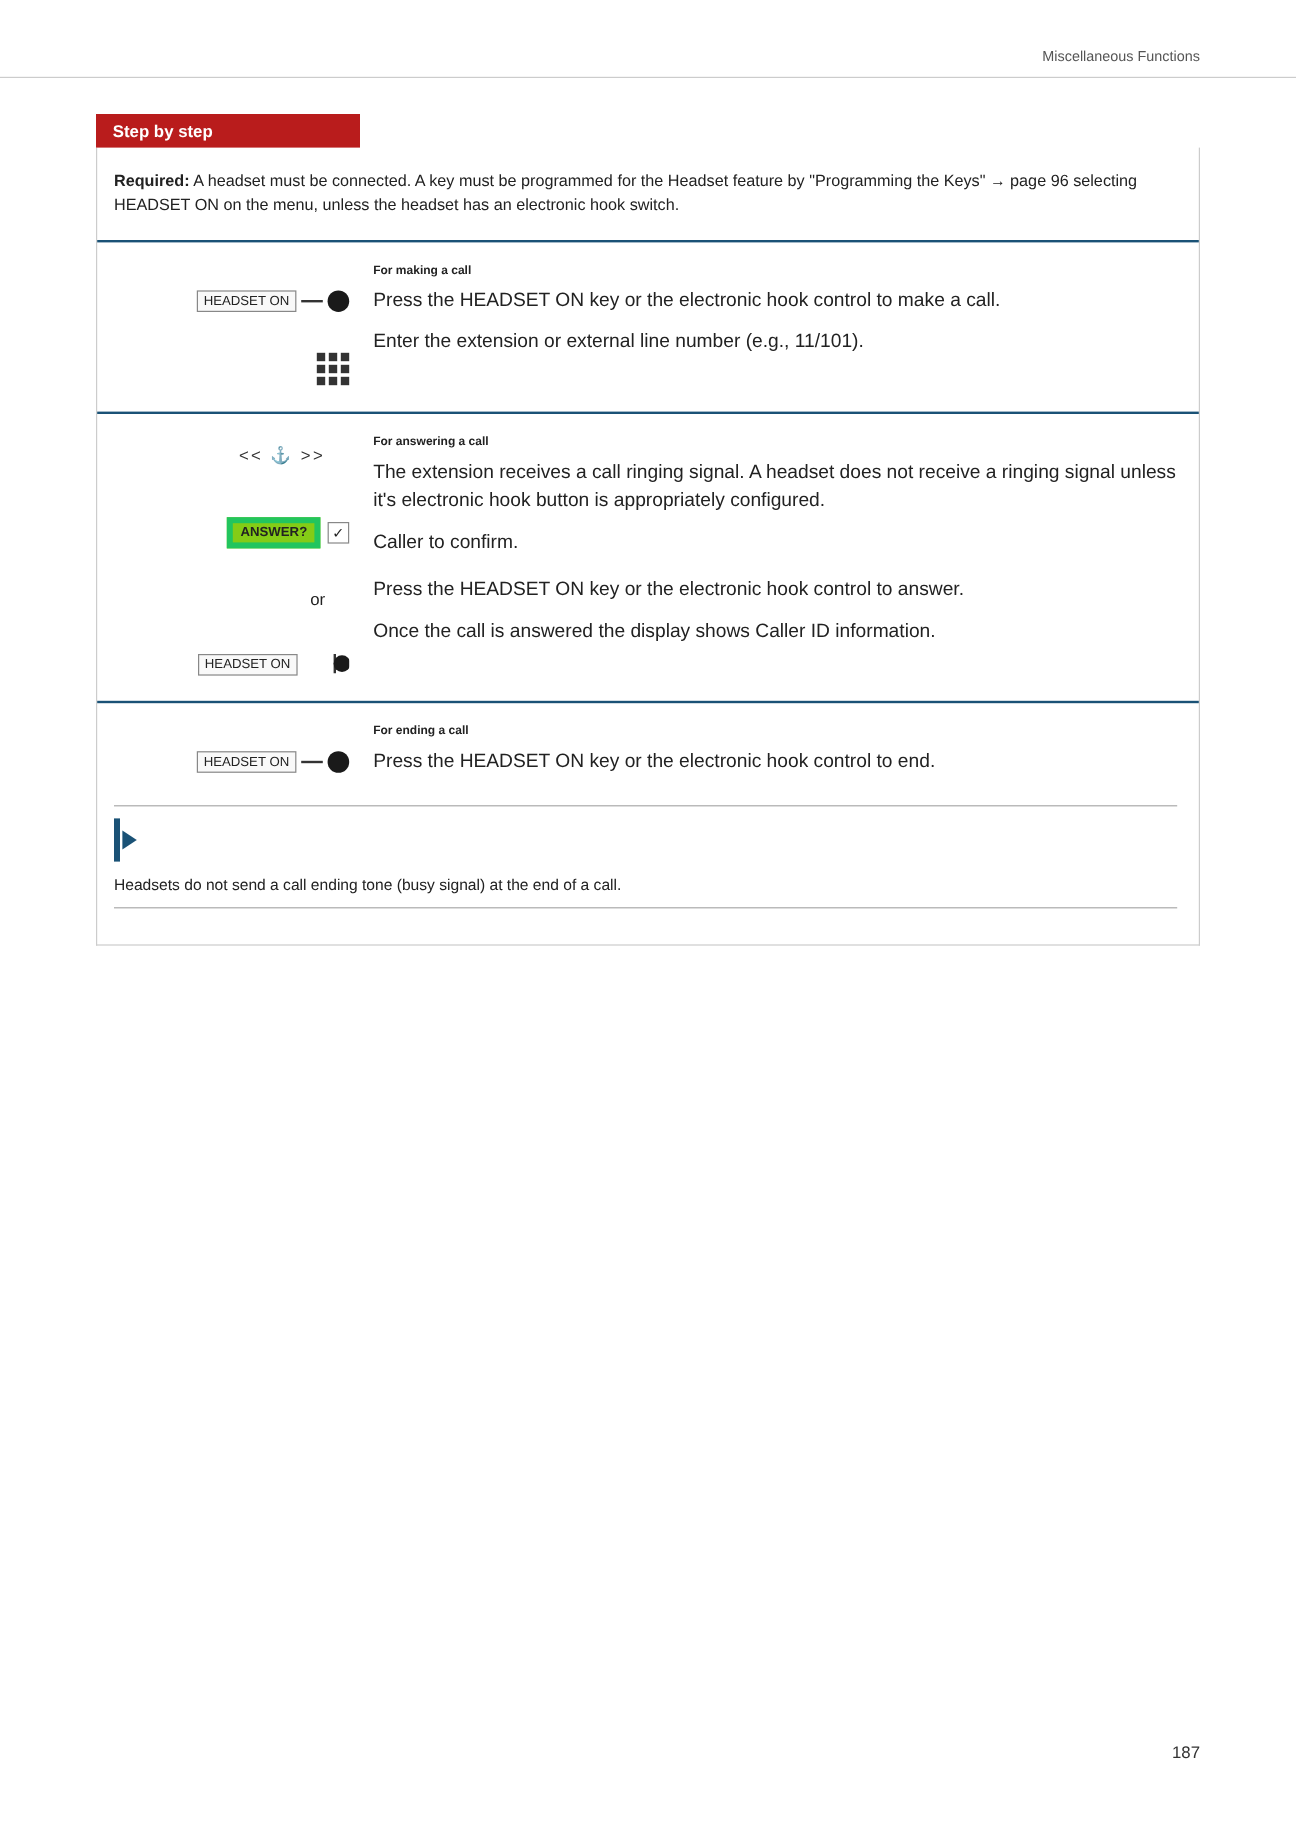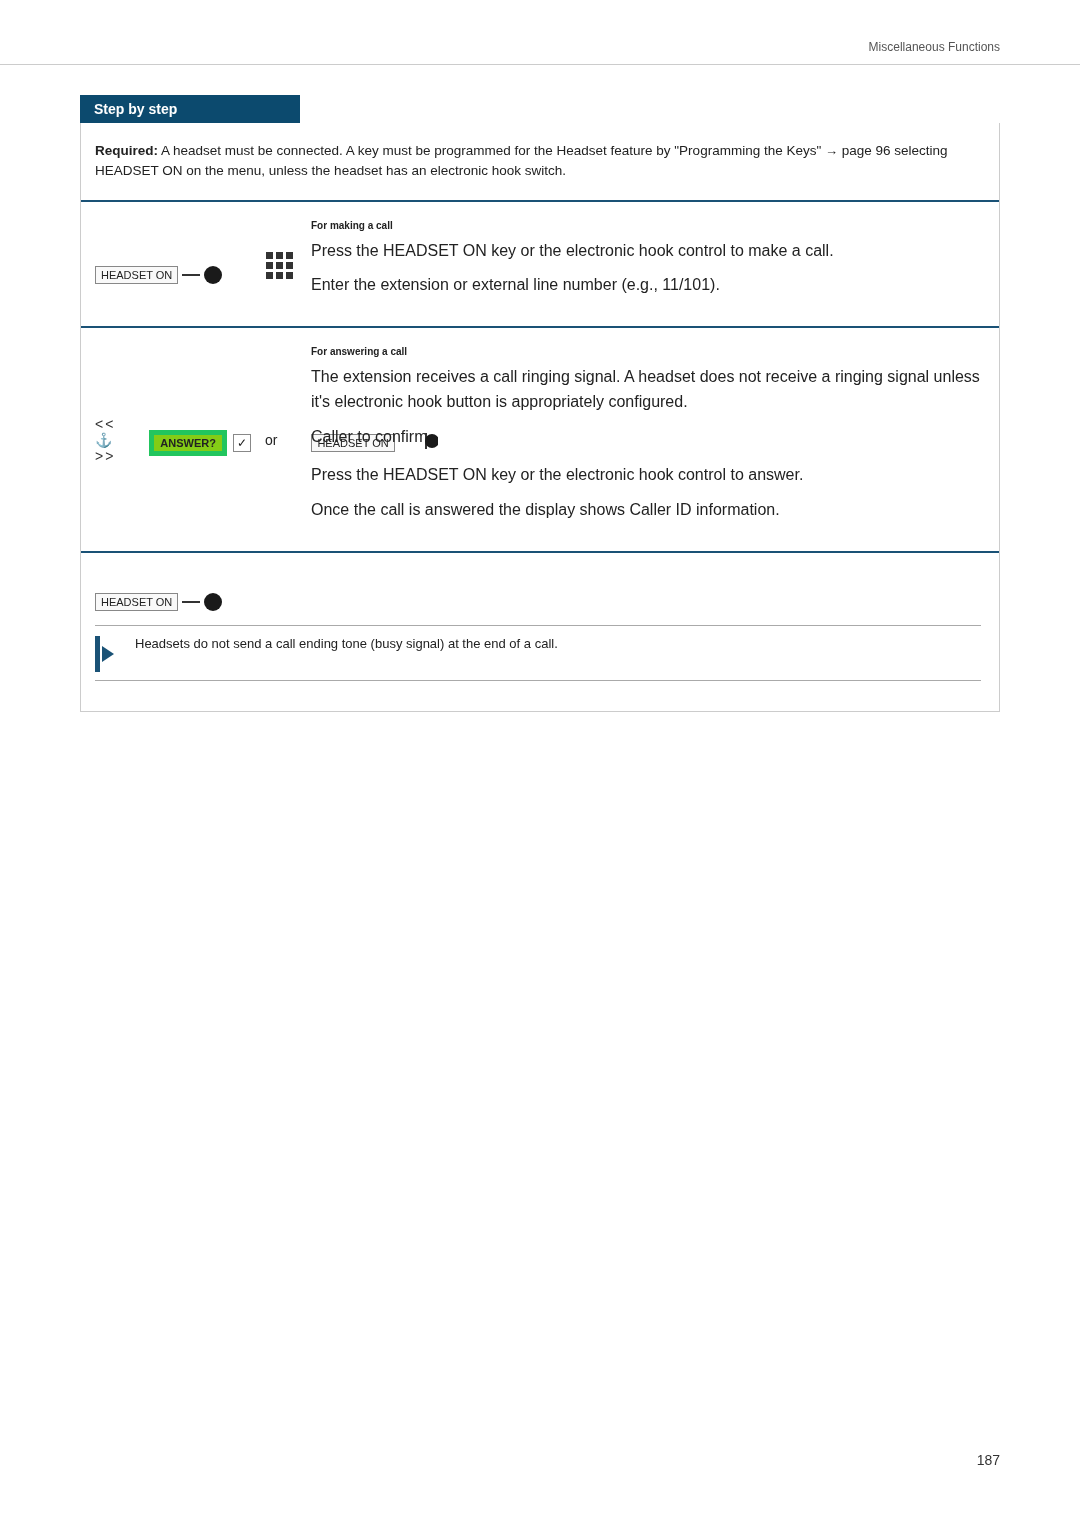--- a/index.html
+++ b/index.html
@@ -20,21 +20,21 @@
       color: #555;
       border-bottom: 1px solid #ccc;
     }
 
     .main-content {
       padding: 0 80px 60px 80px;
     }
 
     
     .step-by-step-header {
-      background: #0c4a6e;
+      background: #b91c1c;
       color: #fff;
       padding: 6px 14px;
       font-size: 14px;
       font-weight: bold;
       display: inline-block;
       margin-top: 30px;
       margin-bottom: 0;
       min-width: 220px;
     }
 
@@ -52,23 +52,23 @@
     }
     .section:last-child {
       border-bottom: none;
     }
 
     .left-col {
       width: 220px;
       min-width: 220px;
       padding: 0 10px 0 14px;
       display: flex;
-      flex-direction: row;
-      align-items: center;
-      gap: 14px;
+      flex-direction: column;
+      align-items: flex-end;
+      gap: 26px;
     }
 
     .right-col {
       flex: 1;
       padding: 0 18px 0 10px;
     }
 
     
     .intro-section {
       padding: 18px 18px 18px 14px;
@@ -334,23 +334,29 @@
 
     <div class="section" style="border-bottom: none; flex-direction: column; padding-bottom: 30px;">
       <div style="display:flex;">
         <div class="left-col">
           <div class="headset-key" style="margin-top: 22px;">
             <span class="key-label">HEADSET ON</span>
             <span class="key-connector"></span>
             <span class="key-circle"></span>
           </div>
         </div>
-      </div>
-
-      <div class="note-box" style="margin: 14px 18px 0 14px;">
+        <div class="right-col">
+          <p class="section-heading">For ending a call</p>
+          <p class="section-text">
+            Press the HEADSET ON key or the electronic hook con­trol to end.
+          </p>
+        </div>
+      </div>
+
+      <div class="note-box" style="margin: 14px 18px 0 14px; flex-direction: column;">
         <div class="note-icon">
           <div class="note-bar note-bar-tall"></div>
           <div class="note-arrow"></div>
         </div>
         <p class="note-text">Headsets do not send a call ending tone (busy signal) at the end of a call.</p>
       </div>
     </div>
 
   </div>
 </div>

